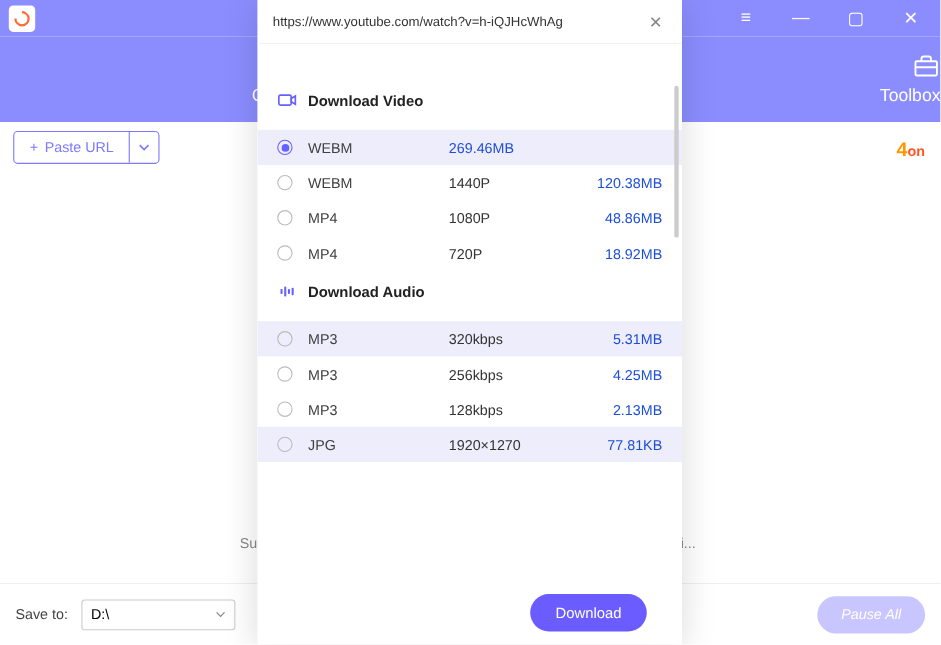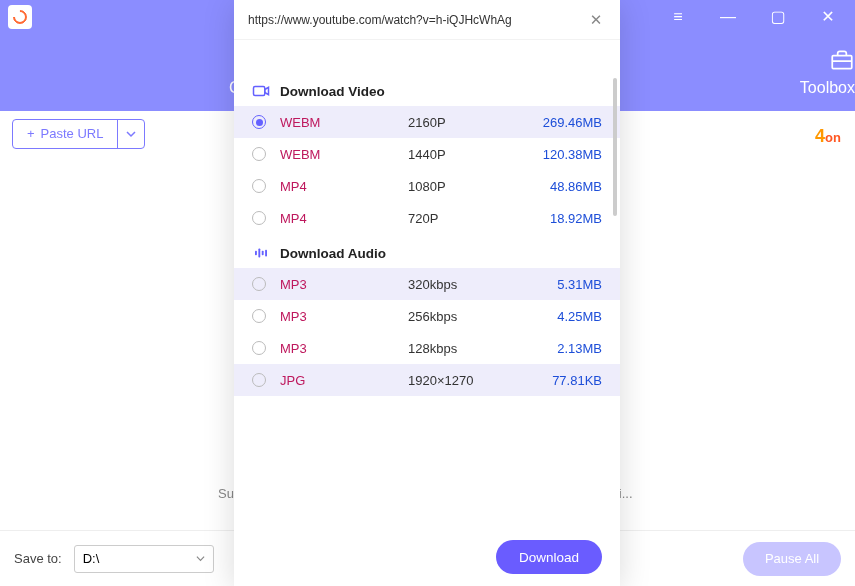--- a/index.html
+++ b/index.html
@@ -23,45 +23,45 @@
     .brand-mark .on { color: #ff5722; font-size: 13px; }
 
     .status-text { position: absolute; left: 218px; top: 486px; color: #888; font-size: 13px; }
     .status-text-r { position: absolute; left: 613px; top: 486px; color: #888; font-size: 13px; }
 
     .bottom-bar { position: absolute; bottom: 0; left: 0; right: 0; height: 56px; border-top: 1px solid #eee; display: flex; align-items: center; padding: 0 14px; gap: 12px; background: #fff; }
     .saveto-label { font-size: 13px; color: #444; }
     .saveto-select { width: 140px; height: 28px; border: 1px solid #ccc; border-radius: 3px; padding: 0 8px; font-size: 13px; display: flex; align-items: center; justify-content: space-between; cursor: pointer; background: #fff; }
     .spacer { flex: 1; }
     .resume-btn { width: 98px; height: 34px; border: 1.5px solid #c8c5ff; border-radius: 17px; color: #b5b2ff; font-size: 13px; display: flex; align-items: center; justify-content: center; cursor: pointer; background: #fff; }
-    .pause-btn { width: 98px; height: 34px; background: #c8c5ff; border-radius: 17px; color: #fff; font-size: 13px; display: flex; align-items: center; justify-content: center; cursor: pointer; }
+    .pause-btn { width: 98px; height: 34px; background: #c8c5ff; border-radius: 17px; color: #fff; font-size: 13px; display: flex; align-items: center; justify-content: center; cursor: pointer; font-style: italic; }
 
     
     .modal { position: absolute; left: 234px; top: 0; width: 386px; height: 586px; background: #fff; box-shadow: 0 4px 30px rgba(0,0,0,0.15); display: flex; flex-direction: column; gap: 24px; }
     .modal-header { height: 40px; display: flex; align-items: center; padding: 0 14px; border-bottom: 1px solid #f2f2f2; }
     .url-input { flex: 1; font-size: 12px; color: #333; border: none; outline: none; }
     .close-x { width: 20px; color: #888; cursor: pointer; text-align: center; font-size: 15px; }
 
     .modal-body { flex: 1; overflow-y: auto; padding: 8px 0 8px 0; position: relative; }
     .scroll-track { position: absolute; right: 3px; top: 14px; width: 4px; height: 138px; background: #ccc; border-radius: 2px; }
 
-    .section-header { display: flex; align-items: center; gap: 10px; padding: 10px 18px 6px; }
+    .section-header { display: flex; align-items: center; gap: 10px; padding: 10px 18px 18px; }
     .sec-icon { width: 18px; height: 18px; color: #6461ff; }
     .sec-title { font-size: 13.5px; font-weight: 600; color: #222; }
 
     .option-row { height: 32px; display: flex; align-items: center; padding: 0 18px; cursor: pointer; }
     .option-row.selected-bg { background: #eeedfb; }
     .radio { width: 14px; height: 14px; border: 1.5px solid #bbb; border-radius: 50%; margin-right: 14px; display: flex; align-items: center; justify-content: center; }
     .radio.on { border-color: #6461ff; }
     .radio.on::after { content: ""; width: 7px; height: 7px; background: #6461ff; border-radius: 50%; }
-    .fmt { flex: 0 0 128px; font-size: 13px; color: #be185d; }
+    .fmt { flex: 0 0 128px; font-size: 13px; color: #404040; }
     .qual { flex: 1; font-size: 13px; color: #333; }
     .size { font-size: 13px; color: #1d4ed8; text-align: right; }
 
-    .modal-footer { height: 58px; display: flex; align-items: center; justify-content: flex-end; padding: 0 18px; }
+    .modal-footer { height: 58px; display: flex; align-items: center; justify-content: flex-end; padding: 0 32px; }
     .download-btn { width: 106px; height: 34px; background: #6a5cff; border-radius: 17px; color: #fff; font-size: 13.5px; display: flex; align-items: center; justify-content: center; cursor: pointer; }
   </style>
 </head>
 <body>
 
 <div class="window-header">
   <div class="logo">
       <div class="logo-inner"></div>
     </div>
   <span class="win-btn">≡</span>
@@ -132,21 +132,20 @@
       <svg class="sec-icon" viewBox="0 0 24 24" fill="none" stroke="#6461ff" stroke-width="2">
           <rect x="2" y="6" width="15" height="12" rx="2"></rect>
           <path d="M17 10l5-3v10l-5-3z"></path>
         </svg>
       <span class="sec-title">Download Video</span>
     </div>
     <div id="video-list">
         <div class="option-row selected-bg">
           <span class="radio on"></span>
           <span class="fmt">WEBM</span>
-          <span class="qual">2160P</span>
           <span class="size">269.46MB</span>
         </div>
         <div class="option-row">
           <span class="radio"></span>
           <span class="fmt">WEBM</span>
           <span class="qual">1440P</span>
           <span class="size">120.38MB</span>
         </div>
         <div class="option-row">
           <span class="radio"></span>

